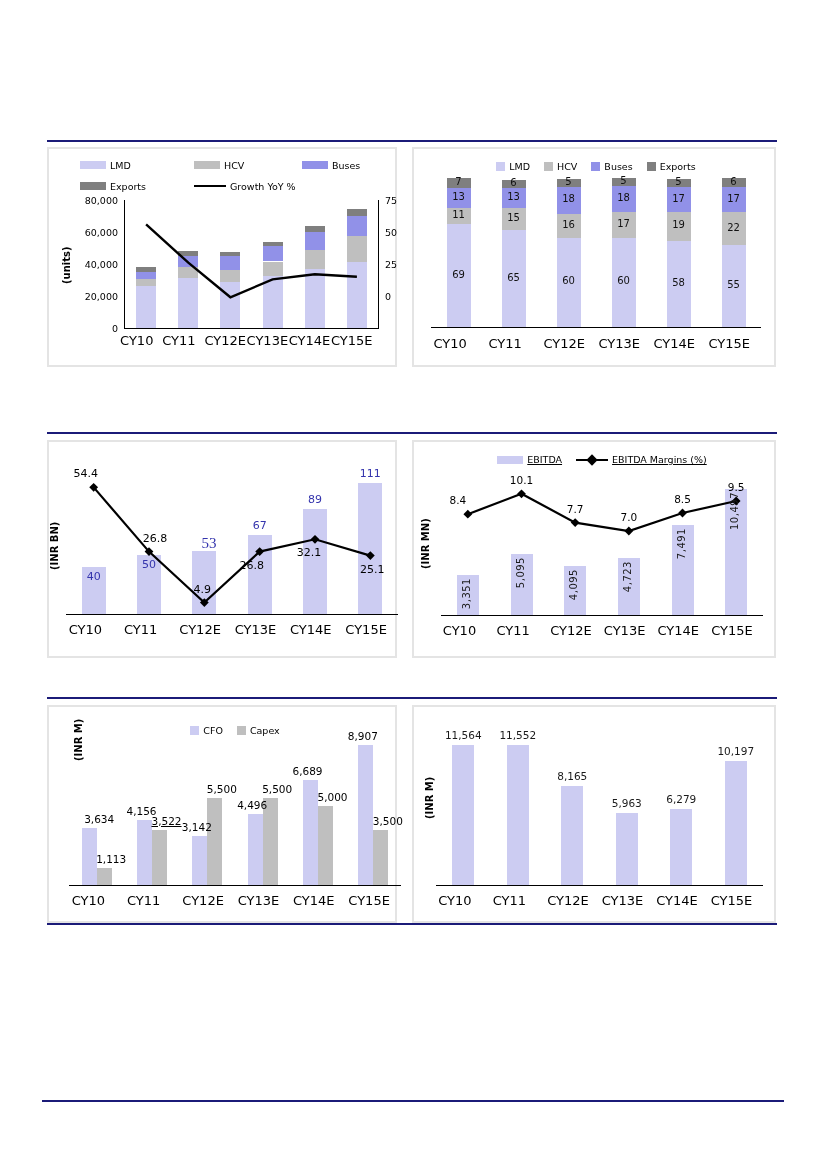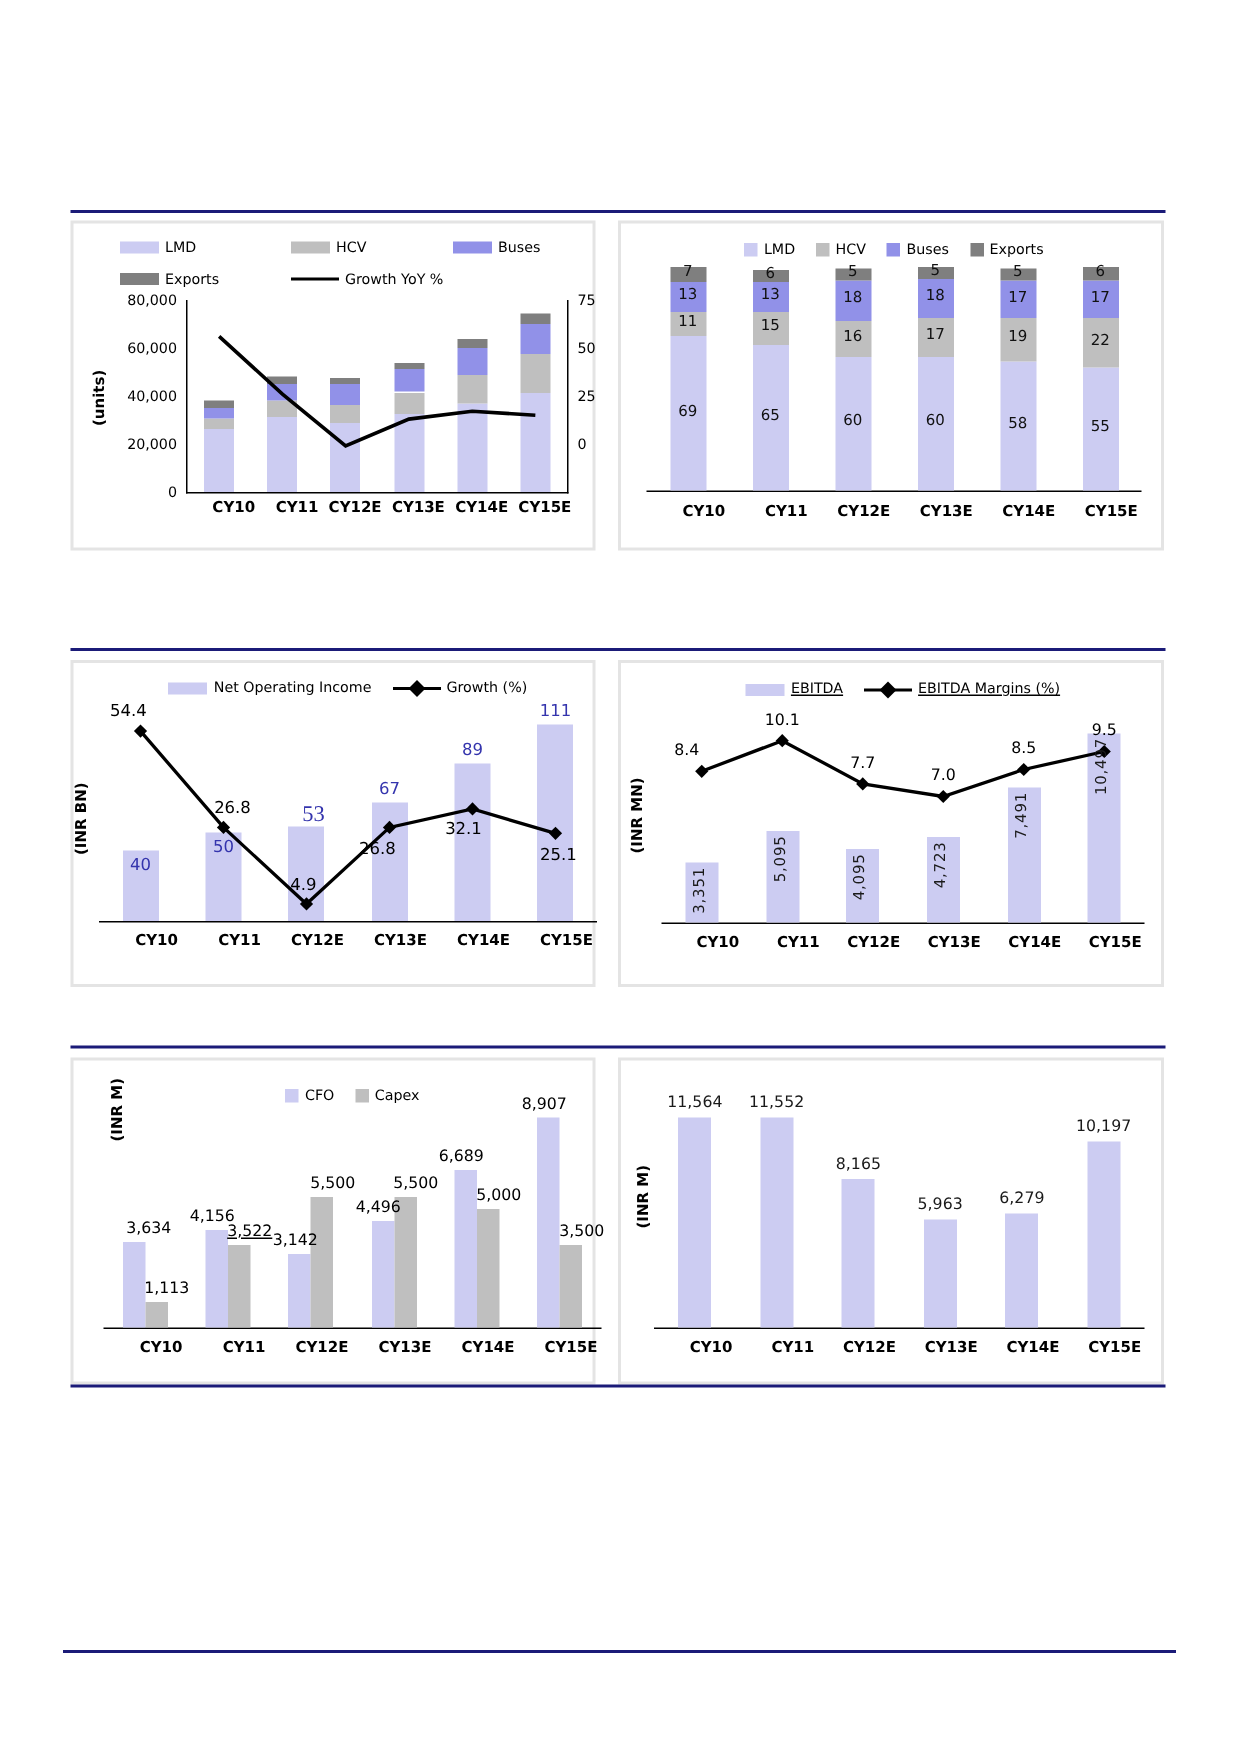--- a/index.html
+++ b/index.html
@@ -7,21 +7,21 @@
         font-family:"DejaVu Sans","Liberation Sans",sans-serif;color:#000;}
   .brand{position:absolute;left:50px;top:44px;font-family:"Liberation Serif","DejaVu Serif",serif;
          font-variant:small-caps;font-size:23px;letter-spacing:1.5px;color:#3f3f3f;}
   .hr{position:absolute;left:47px;width:730px;height:2px;background:#1b1b78;}
   .panel{position:absolute;background:#fff;border:2px solid #e4e4e4;box-sizing:border-box;}
   .chart{position:absolute;left:0;top:0;right:0;bottom:0;}
   .plot{position:absolute;box-sizing:content-box;}
   .ax-b{border-bottom:1.5px solid #000;}
   .ax-lr{border-left:1px solid #000;border-right:1px solid #000;}
   .bar{position:absolute;}
-  .xt{position:absolute;font-size:10px;text-align:right;color:#000;font-weight:bold;}
+  .xt{position:absolute;font-size:13px;text-align:left;color:#000;}
   .tick{position:absolute;font-size:9.5px;color:#000;}
   .yl{position:absolute;writing-mode:vertical-rl;transform:rotate(180deg);
       font-weight:bold;font-size:10px;text-align:center;white-space:nowrap;}
   .lg{position:absolute;display:flex;align-items:center;}
   .lgc{justify-content:center;}
   .li{display:inline-flex;align-items:center;font-size:9.5px;white-space:nowrap;}
   .sw{display:inline-block;margin-right:4px;}
   .lnsw{position:relative;display:inline-block;width:32px;height:2px;background:#000;margin-right:4px;}
   .lnsw.dia::after{content:"";position:absolute;left:12px;top:-3px;width:8px;height:8px;background:#000;transform:rotate(45deg);}
   .dlab{position:absolute;text-align:center;font-size:10.5px;color:#000;white-space:nowrap;}
@@ -191,30 +191,20 @@
         <div class="seglab" style="left: 299.5px; top: 130px; width: 40px;">55</div>
         <div class="seglab" style="left: 299.5px; top: 72.7px; width: 40px;">22</div>
         <div class="seglab" style="left: 299.5px; top: 43.6px; width: 40px;">17</div>
         <div class="seglab" style="left: 299.5px; top: 26.5px; width: 40px;">6</div>
       </div>
   </div>
 
   <div class="hr" style="top:432px"></div>
   <div class="panel" style="left:47px;top:440px;width:350px;height:218px">
     <div class="chart">
-        <div class="lg lgc" style="left: 17px; top: 10px; width: 332px; height: 13px; gap: 14px;">
-          <div class="li">
-            <div class="sw" style="width: 26px; height: 8px; background: rgb(204, 204, 242);"></div>
-            <div class="lt">Net Operating Income</div>
-          </div>
-          <div class="li">
-            <div class="lnsw dia"></div>
-            <div class="lt">Growth (%)</div>
-          </div>
-        </div>
         <div class="yl" style="left: 0px; top: 58px; height: 92px;">(INR BN)</div>
         <div class="plot ax-b" style="left: 17px; top: 30px; width: 332px; height: 142px;">
           <div class="bar" style="left: 15.6667px; bottom: 0px; width: 24px; height: 47.3px; background: rgb(204, 204, 242);"></div>
           <div class="bar" style="left: 71px; bottom: 0px; width: 24px; height: 59.2px; background: rgb(204, 204, 242);"></div>
           <div class="bar" style="left: 126.333px; bottom: 0px; width: 24px; height: 62.7px; background: rgb(204, 204, 242);"></div>
           <div class="bar" style="left: 181.667px; bottom: 0px; width: 24px; height: 79.3px; background: rgb(204, 204, 242);"></div>
           <div class="bar" style="left: 237px; bottom: 0px; width: 24px; height: 105.3px; background: rgb(204, 204, 242);"></div>
           <div class="bar" style="left: 292.333px; bottom: 0px; width: 24px; height: 131.3px; background: rgb(204, 204, 242);"></div>
           <svg class="line-svg" width="332" height="142" viewBox="0 0 332 142">
             <polyline points="27.7,15.4 83.0,79.6 138.3,130.6 193.7,79.6 249.0,67.3 304.3,83.6" fill="none" stroke="#000" stroke-width="2.2"></polyline>

